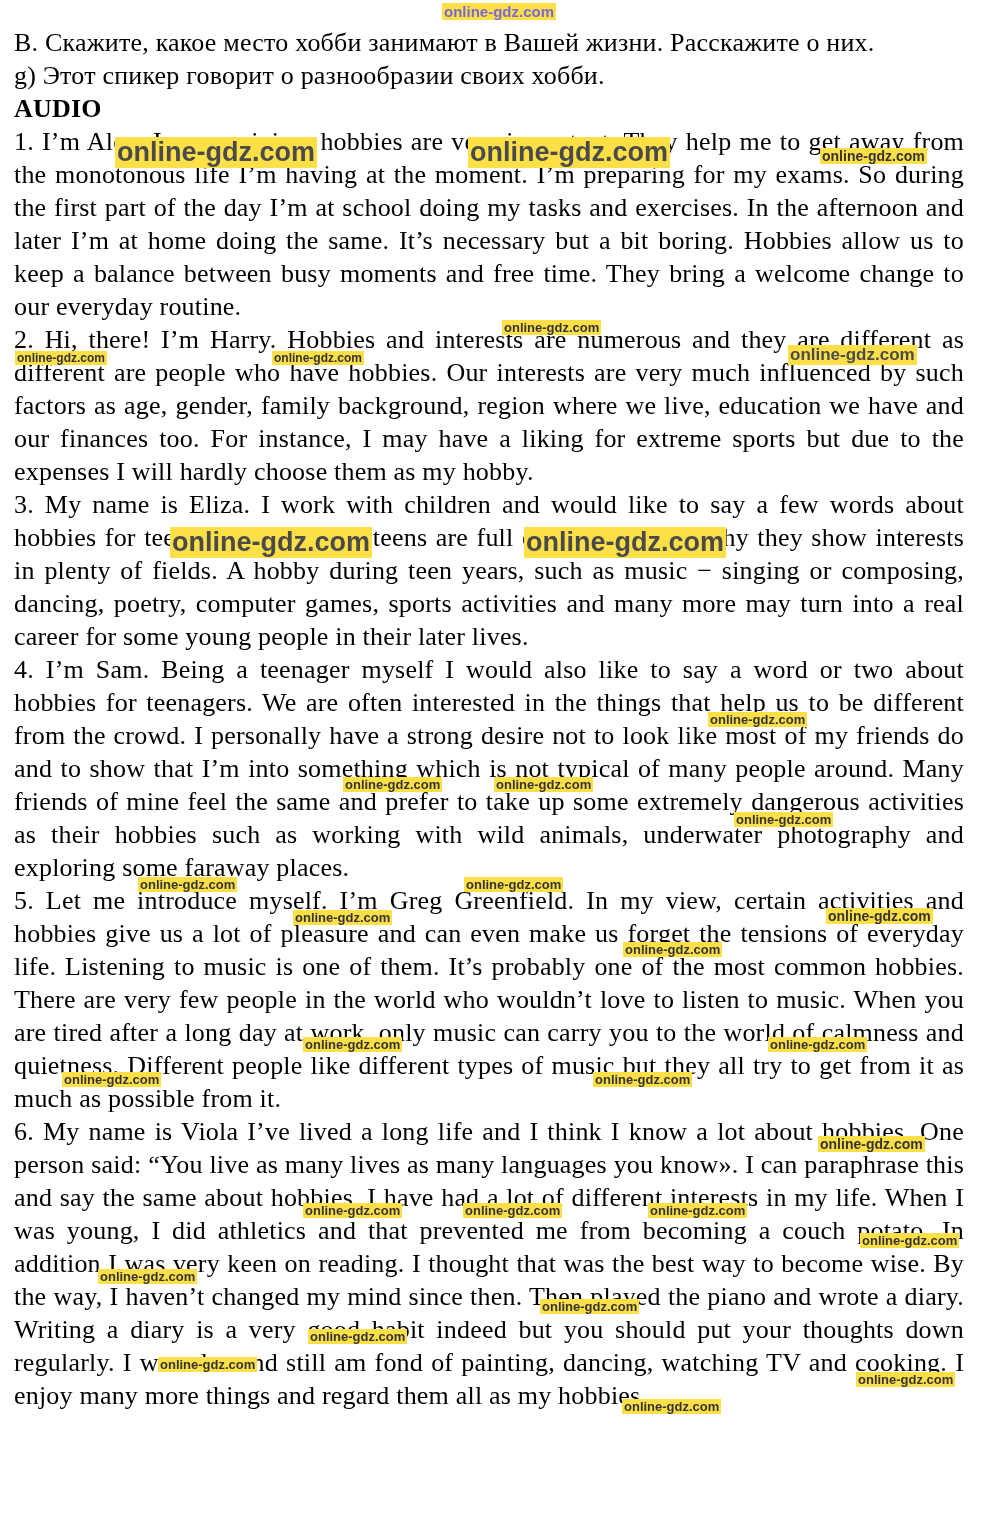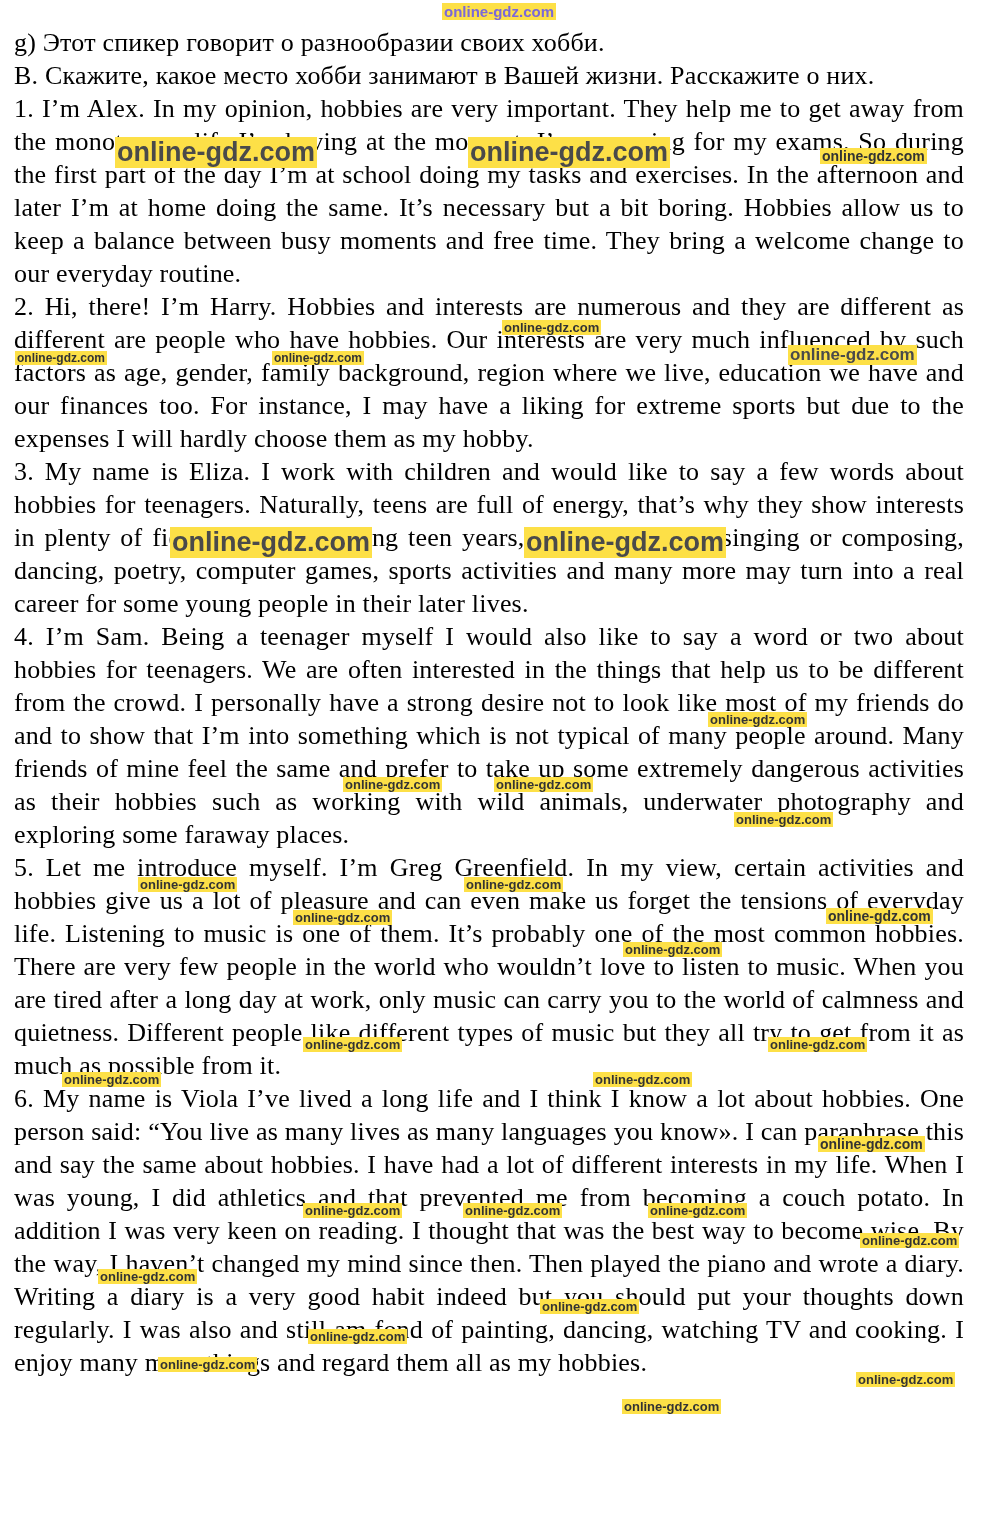--- a/index.html
+++ b/index.html
@@ -52,22 +52,23 @@
     background: #fde047;
     padding: 0 2px;
   }
 </style>
 </head>
 <body>
 
 <div class="page">
 
   <div class="text-flow">
+    <p>В. Скажите, какое место хобби занимают в Вашей жизни. Расскажите о них.</p>
     <p>g) Этот спикер говорит о разнообразии своих хобби.</p>
-    <p>В. Скажите, какое место хобби занимают в Вашей жизни. Расскажите о них.</p>
+    <p class="audio-heading">AUDIO</p>
     <p>1. I’m Alex. In my opinion, hobbies are very important. They help me to get away from the monotonous life I’m having at the moment. I’m preparing for my exams. So during the first part of the day I’m at school doing my tasks and exercises. In the afternoon and later I’m at home doing the same. It’s necessary but a bit boring. Hobbies allow us to keep a balance between busy moments and free time. They bring a welcome change to our everyday routine.</p>
     <p>2. Hi, there! I’m Harry. Hobbies and interests are numerous and they are different as different are people who have hobbies. Our interests are very much influenced by such factors as age, gender, family background, region where we live, education we have and our finances too. For instance, I may have a liking for extreme sports but due to the expenses I will hardly choose them as my hobby.</p>
     <p>3. My name is Eliza. I work with children and would like to say a few words about hobbies for teenagers. Naturally, teens are full of energy, that’s why they show interests in plenty of fields. A hobby during teen years, such as music − singing or composing, dancing, poetry, computer games, sports activities and many more may turn into a real career for some young people in their later lives.</p>
     <p>4. I’m Sam. Being a teenager myself I would also like to say a word or two about hobbies for teenagers. We are often interested in the things that help us to be different from the crowd. I personally have a strong desire not to look like most of my friends do and to show that I’m into something which is not typical of many people around. Many friends of mine feel the same and prefer to take up some extremely dangerous activities as their hobbies such as working with wild animals, underwater photography and exploring some faraway places.</p>
     <p>5. Let me introduce myself. I’m Greg Greenfield. In my view, certain activities and hobbies give us a lot of pleasure and can even make us forget the tensions of everyday life. Listening to music is one of them. It’s probably one of the most common hobbies. There are very few people in the world who wouldn’t love to listen to music. When you are tired after a long day at work, only music can carry you to the world of calmness and quietness. Different people like different types of music but they all try to get from it as much as possible from it.</p>
     <p>6. My name is Viola I’ve lived a long life and I think I know a lot about hobbies. One person said: “You live as many lives as many languages you know». I can paraphrase this and say the same about hobbies. I have had a lot of different interests in my life. When I was young, I did athletics and that prevented me from becoming a couch potato. In addition I was very keen on reading. I thought that was the best way to become wise. By the way, I haven’t changed my mind since then. Then played the piano and wrote a diary. Writing a diary is a very good habit indeed but you should put your thoughts down regularly. I was also and still am fond of painting, dancing, watching TV and cooking. I enjoy many more things and regard them all as my hobbies.</p>
   </div>
 
   <div class="wm-layer">
       <span class="wm" style="left: 442px; top: 3px; font-size: 15px; color: rgb(123, 104, 216); font-weight: 700;">online-gdz.com</span>

